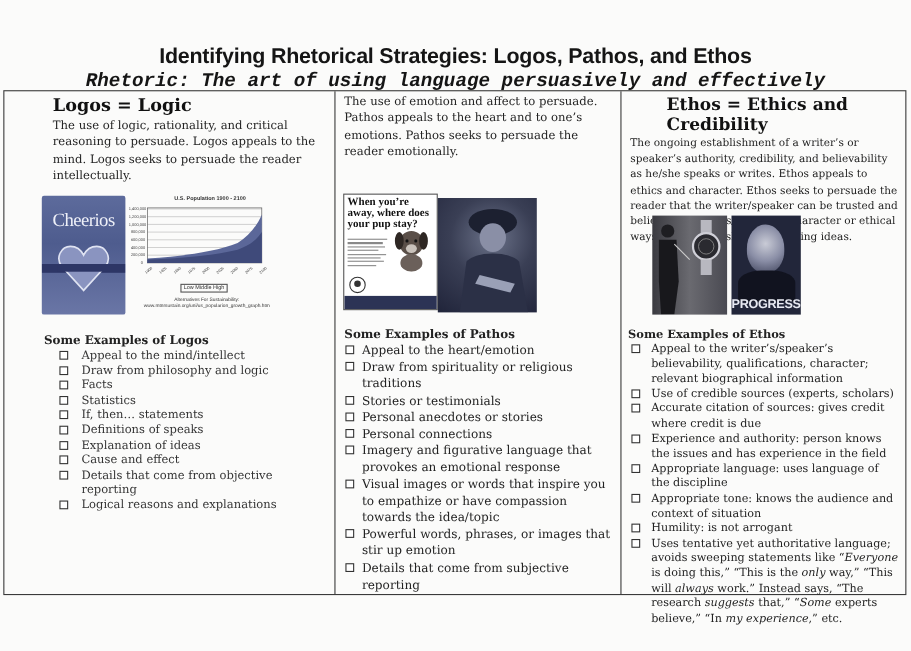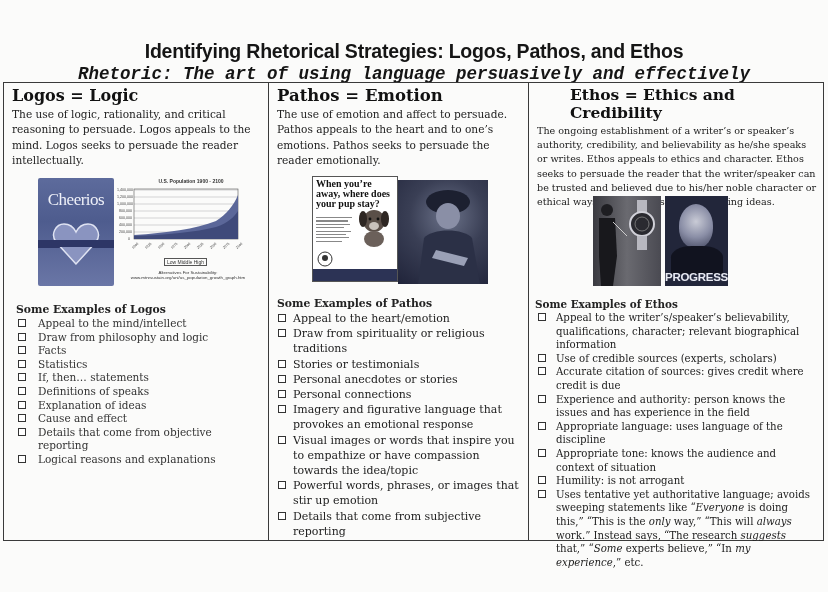--- a/index.html
+++ b/index.html
@@ -1,28 +1,28 @@
 <!DOCTYPE html>
 <html><head>
 <meta charset="utf-8">
 <style>
   html,body{margin:0;padding:0;}
   body{width:828px;height:592px;background:#fbfbfa;position:relative;overflow:hidden;font-family:"DejaVu Serif",serif;color:#1f1f1f;}
   .title{position:absolute;left:0;width:828px;top:40px;text-align:center;font-family:"Liberation Sans",sans-serif;font-weight:bold;font-size:19.5px;letter-spacing:-0.2px;color:#151515;}
   .subtitle{position:absolute;left:0;width:828px;top:64px;text-align:center;font-family:Liberation Mono, monospace;font-weight:bold;font-style:italic;font-size:17.5px;color:#151515;}
-  .table{position:absolute;left:3px;top:82px;width:821px;height:459px;border:1.2px solid #3a3a3a;box-sizing:border-box;display:flex;}
+  .table{position:absolute;left:3px;top:82px;width:821px;height:459px;border:1.2px solid #3a3a3a;box-sizing:border-box;display:flex;padding-left:36px;}
   .col{position:relative;box-sizing:border-box;height:100%;}
   .col1{width:265px;border-right:1.2px solid #3a3a3a;}
   .col2{width:260px;border-right:1.2px solid #3a3a3a;}
   .col3{flex:1;}
   .head{font-family:"DejaVu Serif",serif;font-weight:bold;font-size:16px;color:#111;margin:4px 0 0 8px;line-height:18px;}
   .desc{font-family:"DejaVu Serif",serif;font-size:10.6px;line-height:15.4px;color:#222;margin:2px 6px 0 8px;}
   .col3 .desc{font-size:9.6px;line-height:14.2px;}
   .examples{position:absolute;left:0;right:0;}
-  .ex-title{font-family:"DejaVu Serif",serif;font-weight:bold;font-size:10.8px;color:#222;margin-left:12px;line-height:14px;}
+  .ex-title{font-family:"DejaVu Serif",serif;font-weight:bold;font-size:10.8px;color:#222;margin-left:0;line-height:14px;}
   ul{list-style:none;margin:0;padding:0;}
   li{position:relative;font-family:"DejaVu Serif",serif;font-size:10.5px;line-height:13.6px;color:#333;padding-left:22px;margin-left:12px;margin-right:6px;}
   .col2 li{font-size:11px;line-height:15.2px;padding-left:16px;margin-left:8px;color:#222;}
   .col3 li{font-size:10.2px;line-height:13.6px;padding-left:20px;margin-left:7px;color:#222;}
   .cb{position:absolute;left:2px;top:2px;width:8px;height:8px;border:1.2px solid #333;box-sizing:border-box;background:#fff;}
   .col2 .cb{left:1px;top:3px;}
   .col3 .cb{left:2px;top:2px;}
   
   .cheerios{position:absolute;left:38px;top:178px;width:76px;height:108px;background:linear-gradient(180deg,#5d6b9c 0%,#4e5c8e 40%,#6a76a6 100%);border-radius:2px;overflow:hidden;}
   .cheerios .brand{position:absolute;left:2px;top:12px;width:72px;text-align:center;font-family:"Liberation Serif",serif;font-size:17px;color:#eef0f8;letter-spacing:-0.5px;}
@@ -72,21 +72,20 @@
         <li><span class="cb"></span><span>Definitions of speaks</span></li>
         <li><span class="cb"></span><span>Explanation of ideas</span></li>
         <li><span class="cb"></span><span>Cause and effect</span></li>
         <li><span class="cb"></span><span>Details that come from objective reporting</span></li>
         <li><span class="cb"></span><span>Logical reasons and explanations</span></li>
       </ul>
     </div>
   </div>
 
   <div class="col col2">
-    <div class="head" style="font-size:16.5px;">Pathos = Emotion</div>
     <div class="desc">The use of emotion and affect to persuade. Pathos appeals to the heart and to one’s emotions. Pathos seeks to persuade the reader emotionally.</div>
 
     <div class="examples" style="top:214px;">
       <div class="ex-title" style="margin-left:8px;">Some Examples of Pathos</div>
       <ul>
         <li><span class="cb"></span><span>Appeal to the heart/emotion</span></li>
         <li><span class="cb"></span><span>Draw from spirituality or religious traditions</span></li>
         <li><span class="cb"></span><span>Stories or testimonials</span></li>
         <li><span class="cb"></span><span>Personal anecdotes or stories</span></li>
         <li><span class="cb"></span><span>Personal connections</span></li>

